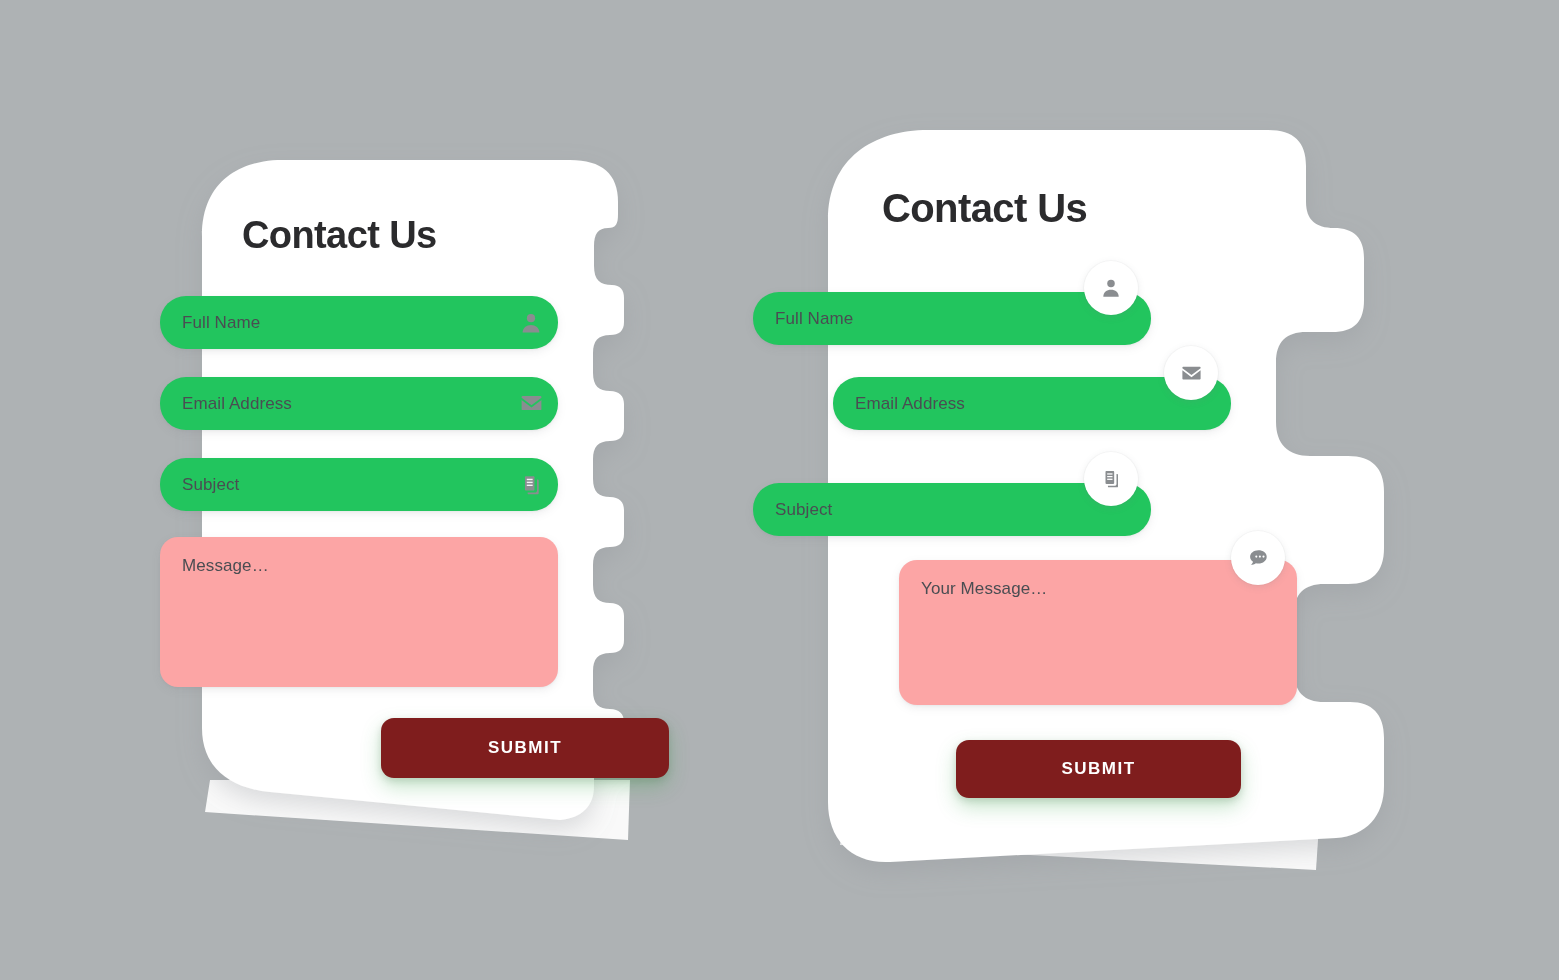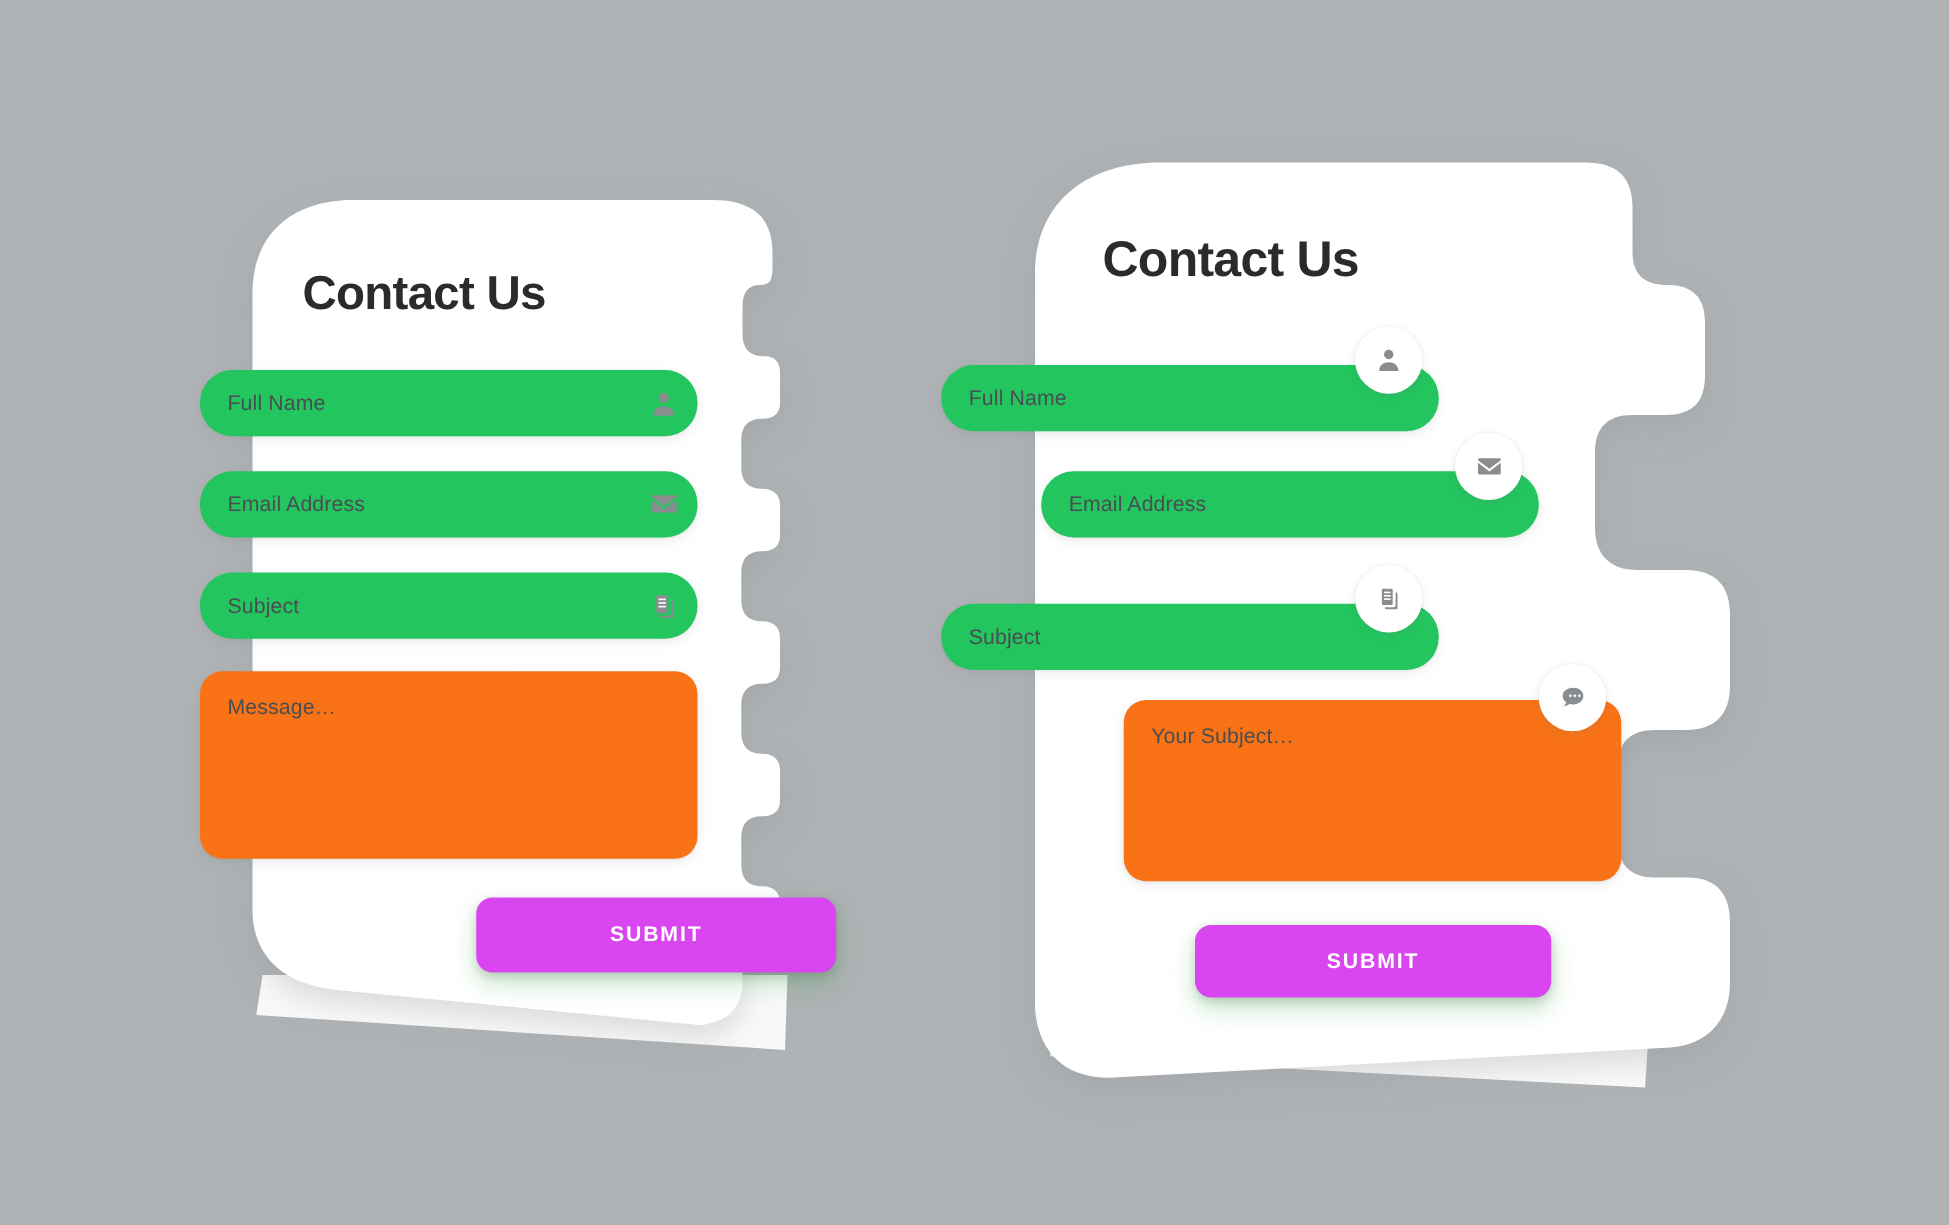--- a/index.html
+++ b/index.html
@@ -44,21 +44,21 @@
 
   .field-label {
     font-size: 17px;
     color: #4a4d52;
     letter-spacing: 0.1px;
     white-space: nowrap;
   }
 
   .textarea-box {
     position: absolute;
-    background: #f97316;
+    background: #fca5a5;
     border-radius: 18px;
     box-shadow: 0 3px 9px rgba(120,126,133,0.13),
                 0 1px 2px rgba(120,126,133,0.08);
   }
 
   .textarea-label {
     position: absolute;
     font-size: 17px;
     color: #4a4d52;
     letter-spacing: 0.1px;
@@ -99,21 +99,21 @@
     font-weight: 700;
     color: #2b2b2d;
     letter-spacing: -0.6px;
     white-space: nowrap;
   }
   #right-heading { font-size: 40px; }
 
   
   .submit-btn {
     position: absolute;
-    background: #d946ef;
+    background: #7f1d1d;
     border: none;
     border-radius: 13px;
     color: #ffffff;
     font-size: 17px;
     font-weight: 700;
     letter-spacing: 1.5px;
     font-family: "Liberation Sans", sans-serif;
     cursor: pointer;
     box-shadow: 0 9px 20px rgba(53,167,71,0.28),
                 0 3px 7px rgba(60,70,60,0.18);
@@ -302,19 +302,19 @@
 
     <div class="icon-badge" style="left:1231px; top:531px;">
       <svg width="24" height="24" viewBox="0 0 24 24">
         <path d="M12.4 4.2c-4.6 0-8.3 2.9-8.3 6.5 0 2 1.1 3.8 2.9 5-.3 1.3-1.2 2.5-2.3 3.3 1.9-.1 3.8-.8 5.2-1.8 .8.2 1.6.3 2.5.3 4.6 0 8.3-2.9 8.3-6.8S17 4.2 12.4 4.2z" fill="#8a8d90"></path>
         <circle cx="10.3" cy="10.6" r="1.05" fill="#ffffff"></circle>
         <circle cx="13.9" cy="10.6" r="1.05" fill="#ffffff"></circle>
         <circle cx="17.5" cy="10.6" r="1.05" fill="#ffffff"></circle>
       </svg>
     </div>
     <div class="textarea-box" style="left:899px; top:560px; width:398px; height:145px;">
-      <span class="textarea-label" style="left:22px; top:19px;">Your Subject…</span>
+      <span class="textarea-label" style="left:22px; top:19px;">Your Message…</span>
     </div>
 
     <button class="submit-btn" style="left:956px; top:740px; width:285px; height:58px;">SUBMIT</button>
   </div>
 
 </div>
 
 </body></html>

